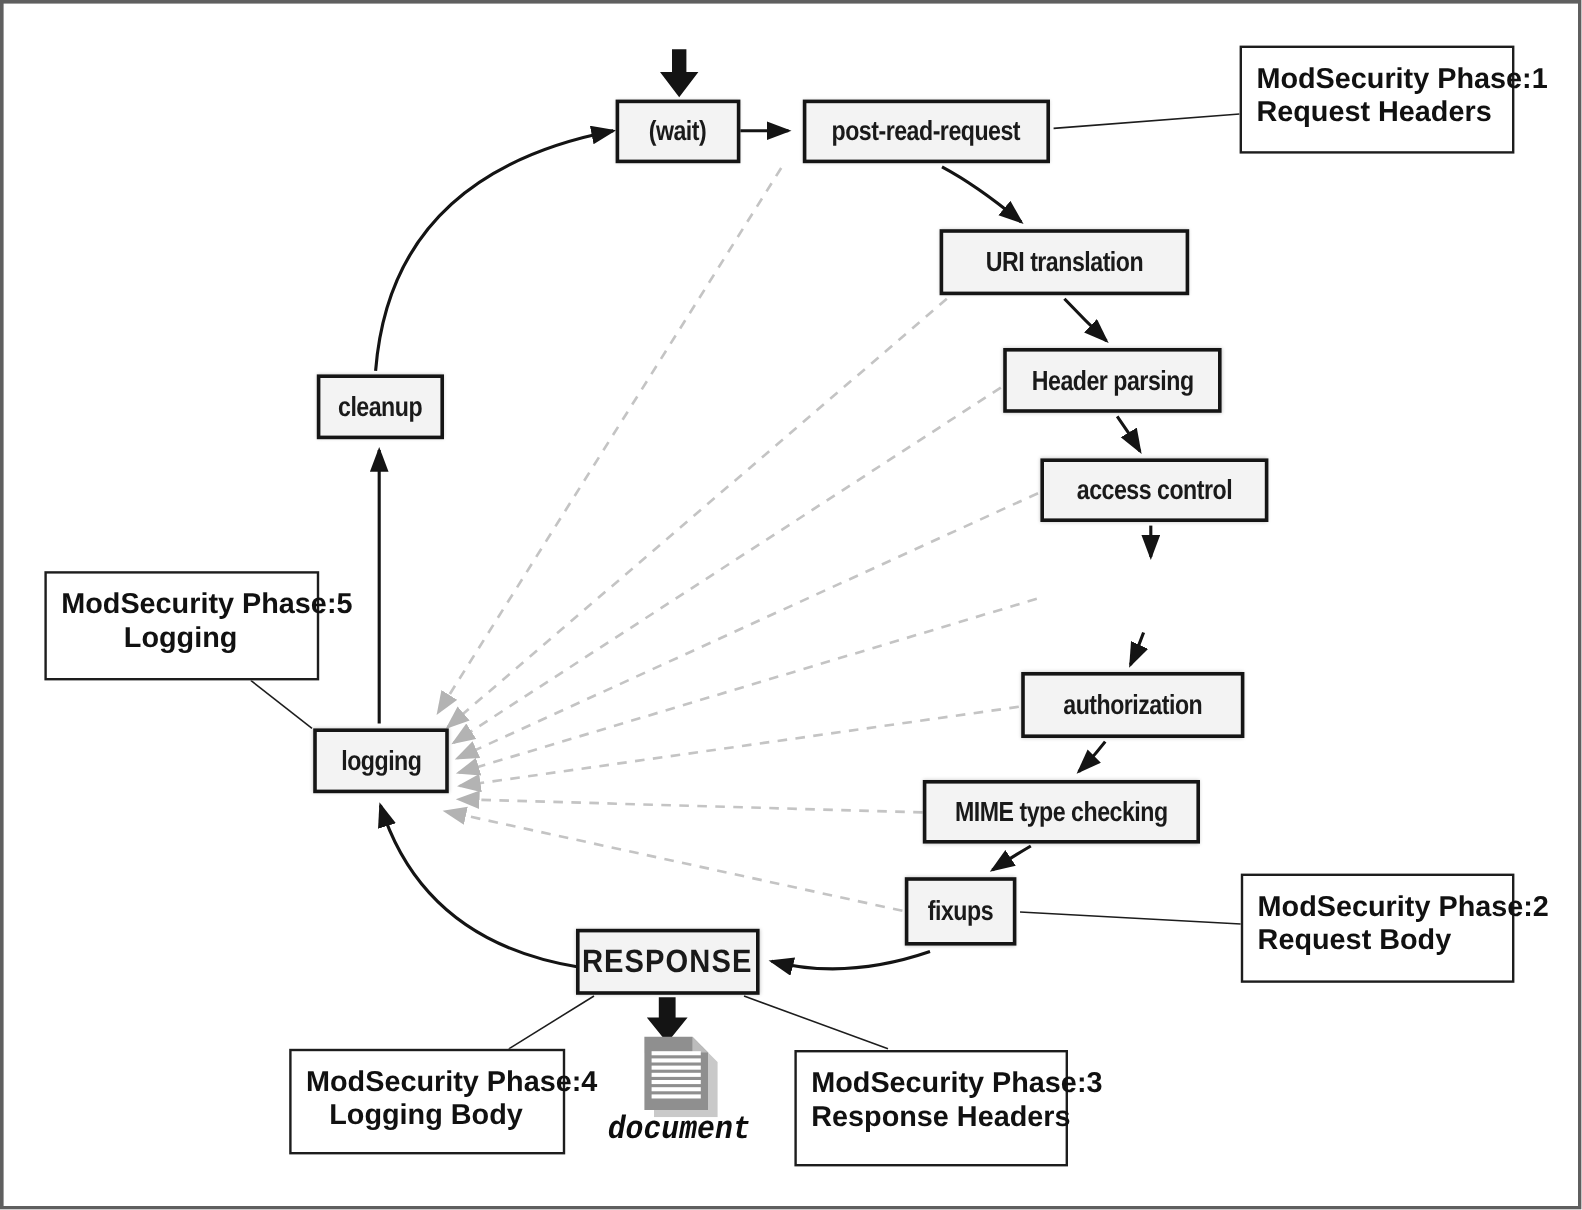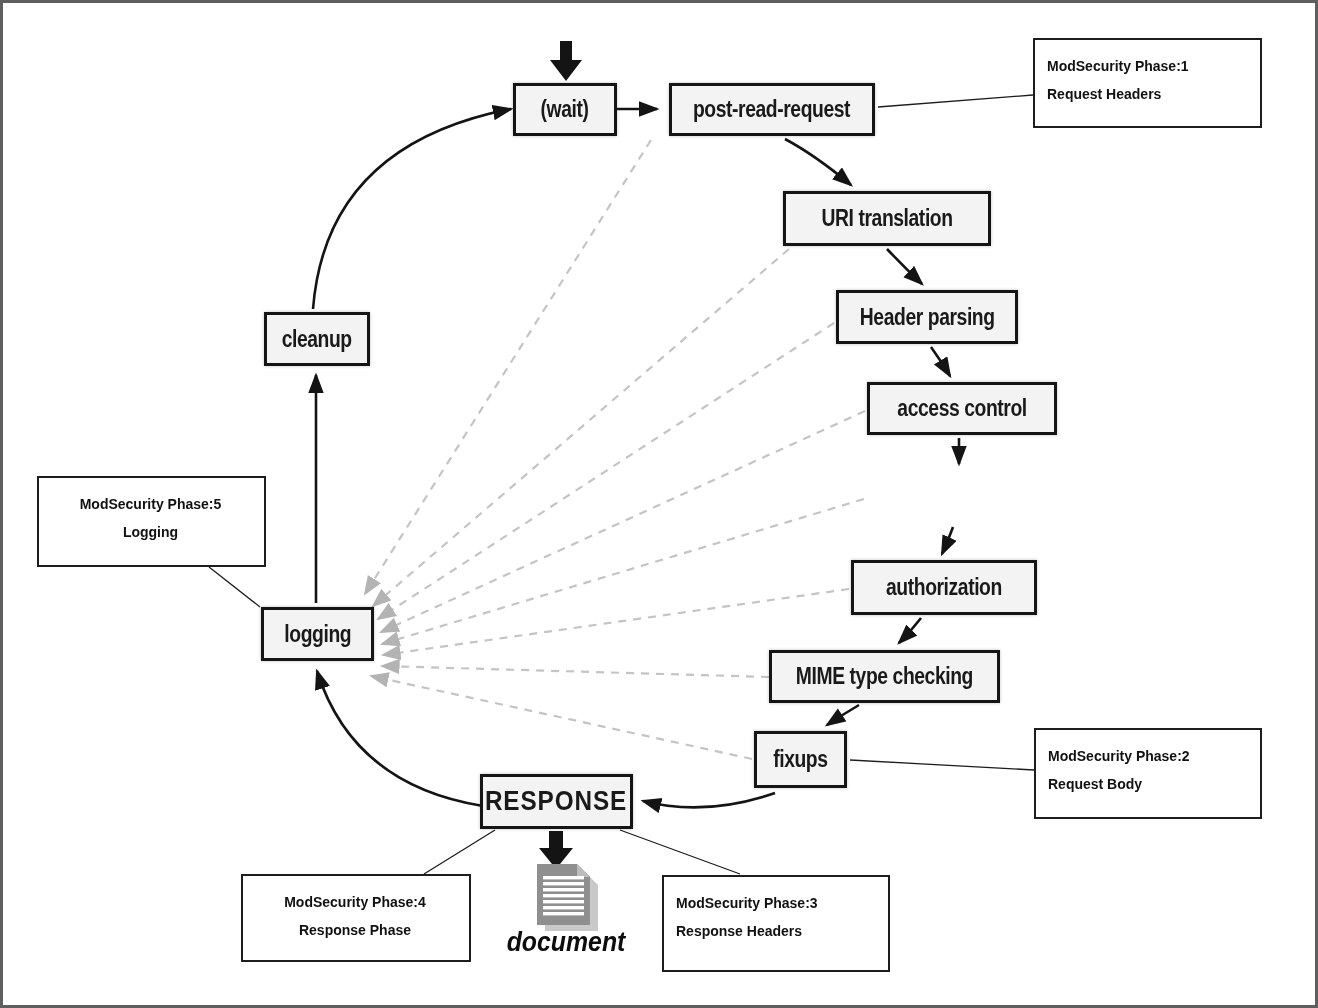--- a/index.html
+++ b/index.html
@@ -17,26 +17,26 @@
   }
   .node .lbl{
     font-weight:bold;font-size:23px;color:#1a1a1a;white-space:nowrap;
     transform:scaleX(.84);letter-spacing:-.5px;
   }
   .node.big .lbl{font-size:27px;transform:scaleX(.9);letter-spacing:1px;}
   
   .note{
     position:absolute;z-index:2;background:#ffffff;border:2px solid #1d1d1d;
     box-sizing:border-box;padding:12px 10px 0 12px;
-    font-weight:bold;font-size:14px;color:#111;line-height:28px;white-space:nowrap;
+    font-weight:bold;font-size:24px;color:#111;line-height:28px;white-space:nowrap;
   }
   .note.right{text-align:center;padding-right:14px;}
   .note div{white-space:nowrap;}
   
-  #doc-wrap{position:absolute;left:498px;top:858px;width:130px;height:102px;z-index:2;}
+  #doc-wrap{position:absolute;left:498px;top:858px;width:130px;height:102px;z-index:2;font-family:Liberation Mono, monospace;}
   #doc-label{
     position:absolute;left:0;top:66px;width:130px;text-align:center;z-index:2;
     font-weight:bold;font-style:italic;font-size:27px;color:#0d0d0d;transform:scaleX(.92);
   }
 </style>
 </head>
 <body>
 
 <div id="canvas">
 
@@ -143,21 +143,21 @@
     <div>Request Body</div>
   </div>
 
   <div class="note" style="left:659px;top:872px;width:228px;height:97px">
     <div>ModSecurity Phase:3</div>
     <div>Response Headers</div>
   </div>
 
   <div class="note right" style="left:238px;top:871px;width:230px;height:88px">
     <div>ModSecurity Phase:4</div>
-    <div>Response Phase</div>
+    <div>Logging Body</div>
   </div>
 
   <div class="note right" style="left:34px;top:473px;width:229px;height:91px">
     <div>ModSecurity Phase:5</div>
     <div>Logging</div>
   </div>
 
   <div id="doc-wrap">
     <svg width="130" height="70" viewBox="0 0 130 70">
 

